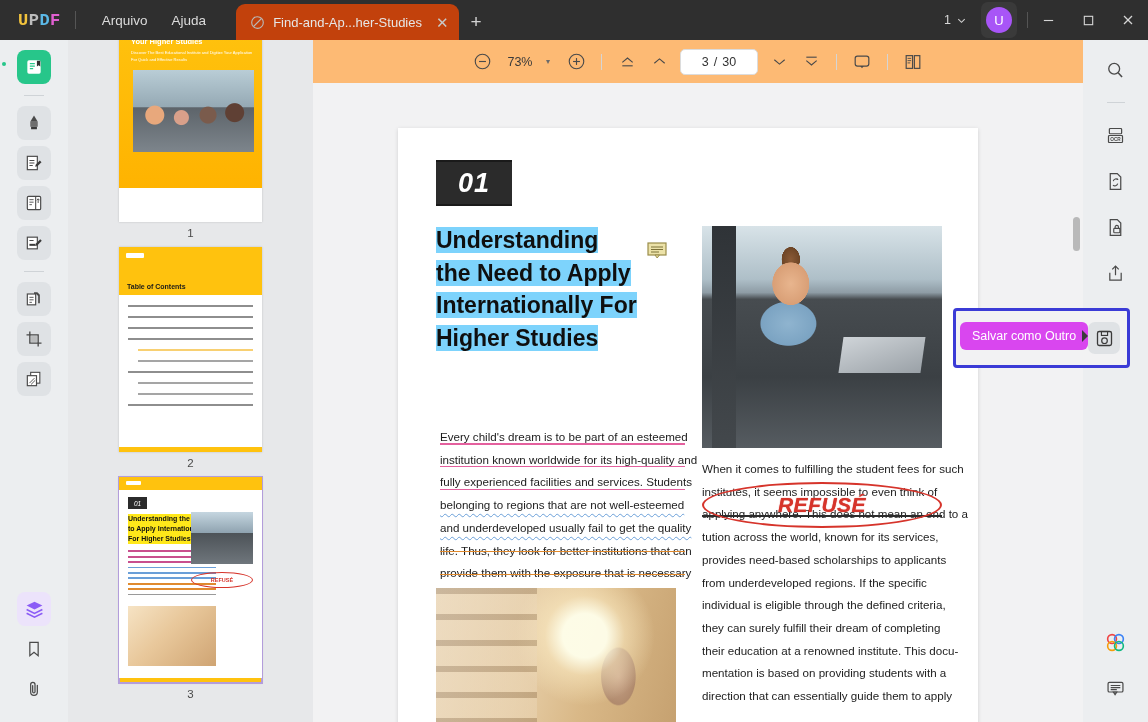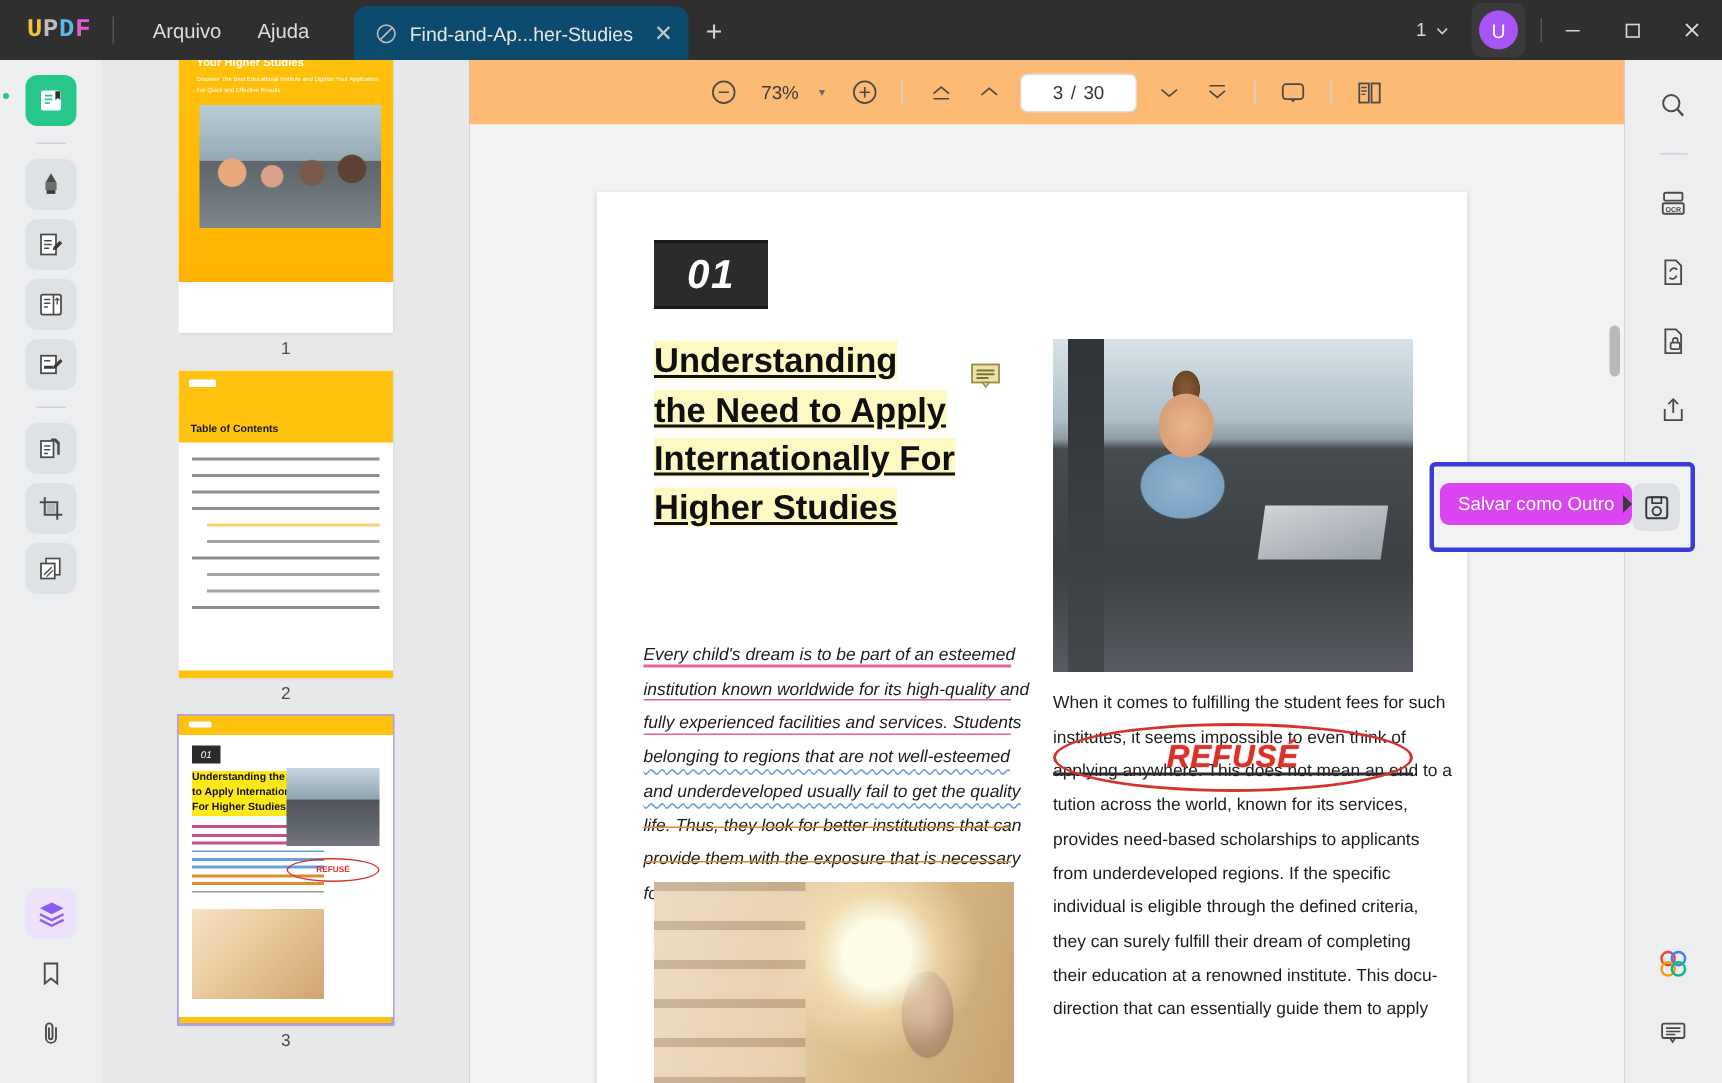--- a/index.html
+++ b/index.html
@@ -19,21 +19,21 @@
   .logo { margin-left: 18px; font-size: 17px; font-weight: bold; letter-spacing: .5px; font-family: Liberation Mono, monospace; }
   .logo .c1 { color: #f2c33c; } .logo .c2 { color: #bdbdbd; }
   .logo .c3 { color: #5bb9e8; } .logo .c4 { color: #e05fd0; }
   .tb-sep { width: 1px; height: 18px; background: #555; margin: 0 14px; }
   .menu-item {
     color: #dcdcdc; font-size: 13.5px; padding: 5px 12px; border-radius: 4px; cursor: default;
   }
   .tabstrip { display: flex; align-items: flex-end; height: 40px; margin-left: 18px; }
   .tab {
     display: flex; align-items: center; gap: 8px;
-    background: #0c4a6e; height: 36px; padding: 0 10px 0 14px;
+    background: #c2410c; height: 36px; padding: 0 10px 0 14px;
     border-radius: 9px 9px 0 0; min-width: 200px;
   }
   .tab-ico { width: 15px; height: 15px; flex: none; }
   .tab-label { color: #e6e6e6; font-size: 13px; white-space: nowrap; }
   .tab-close { color: #c8c8c8; font-size: 15px; margin-left: 6px; line-height: 1; cursor: default; }
   .newtab { color: #d2d2d2; font-size: 19px; padding: 0 12px; margin-bottom: 7px; cursor: default; }
   .tb-right { margin-left: auto; display: flex; align-items: center; height: 40px; }
   .pagecount { color: #d8d8d8; font-size: 12.5px; display: flex; align-items: center; gap: 5px; }
   .avatar-wrap { background: #3a3a3a; border-radius: 7px; padding: 5px; margin: 0 10px 0 14px; }
   .avatar {
@@ -147,26 +147,26 @@
   .pagebody { position: relative; padding: 32px 38px; height: 100%; }
 
   .numbadge {
     width: 76px; height: 46px; background: #2b2b2b; color: #fff;
     font-size: 27px; font-style: italic; font-weight: bold; letter-spacing: 1px;
     display: flex; align-items: center; justify-content: center;
     border-top: 2px solid #1a1a1a; border-bottom: 2px solid #1a1a1a;
   }
   .doc-h1 { margin-top: 18px; width: 258px; }
   .doc-h1 span {
-    background: #fef9c3; color: #0f0f0f; font-size: 23px; font-weight: bold;
-    line-height: 1.42; box-decoration-break: clone; text-decoration: underline; -webkit-box-decoration-break: clone;
+    background: #7dd3fc; color: #0f0f0f; font-size: 23px; font-weight: bold;
+    line-height: 1.42; box-decoration-break: clone; -webkit-box-decoration-break: clone;
   }
   .note-ico { position: absolute; left: 248px; top: 112px; }
 
-  .colL { position: absolute; left: 31px; top: 298px; width: 245px; font-style: italic; }
+  .colL { position: absolute; left: 42px; top: 298px; width: 245px; }
   .colR { position: absolute; left: 304px; top: 98px; width: 240px; }
 
   .ptext { font-size: 11.6px; line-height: 22.7px; color: #1c1c1c; text-align: justify; }
   .ln { display: block; position: relative; white-space: nowrap; }
   .ln.u-pink::after { content:""; position:absolute; left:0; right:0; bottom:4px; height:1.4px; background:#e4609e; }
   .ln.u-wave { text-decoration: underline wavy #6a9fd8; text-underline-offset: 4px; text-decoration-thickness: 1px; }
   .ln.u-strike::after { content:""; position:absolute; left:0; right:0; top:50%; height:1.3px; background:#e0892c; }
   .ln.k-strike::after { content:""; position:absolute; left:0; right:0; top:52%; height:1.3px; background:#2b2b2b; }
 
   .photoA {
@@ -553,20 +553,21 @@
           <div class="colR ptext" style="top:330px">
             <span class="ln">When it comes to fulfilling the student fees for such</span>
             <span class="ln">institutes, it seems impossible to even think of</span>
             <span class="ln k-strike">applying anywhere. This does not mean an end to a</span>
             <span class="ln">tution across the world, known for its services,</span>
             <span class="ln">provides need-based scholarships to applicants</span>
             <span class="ln">from underdeveloped regions. If the specific</span>
             <span class="ln">individual is eligible through the defined criteria,</span>
             <span class="ln">they can surely fulfill their dream of completing</span>
             <span class="ln">their education at a renowned institute. This docu-</span>
+            <span class="ln">mentation is based on providing students with a</span>
             <span class="ln">direction that can essentially guide them to apply</span>
 
             <div class="stamp">
               <div class="stamp-txt">REFUSÉ</div>
             </div>
           </div>
 
         </div>
       </div>
 

